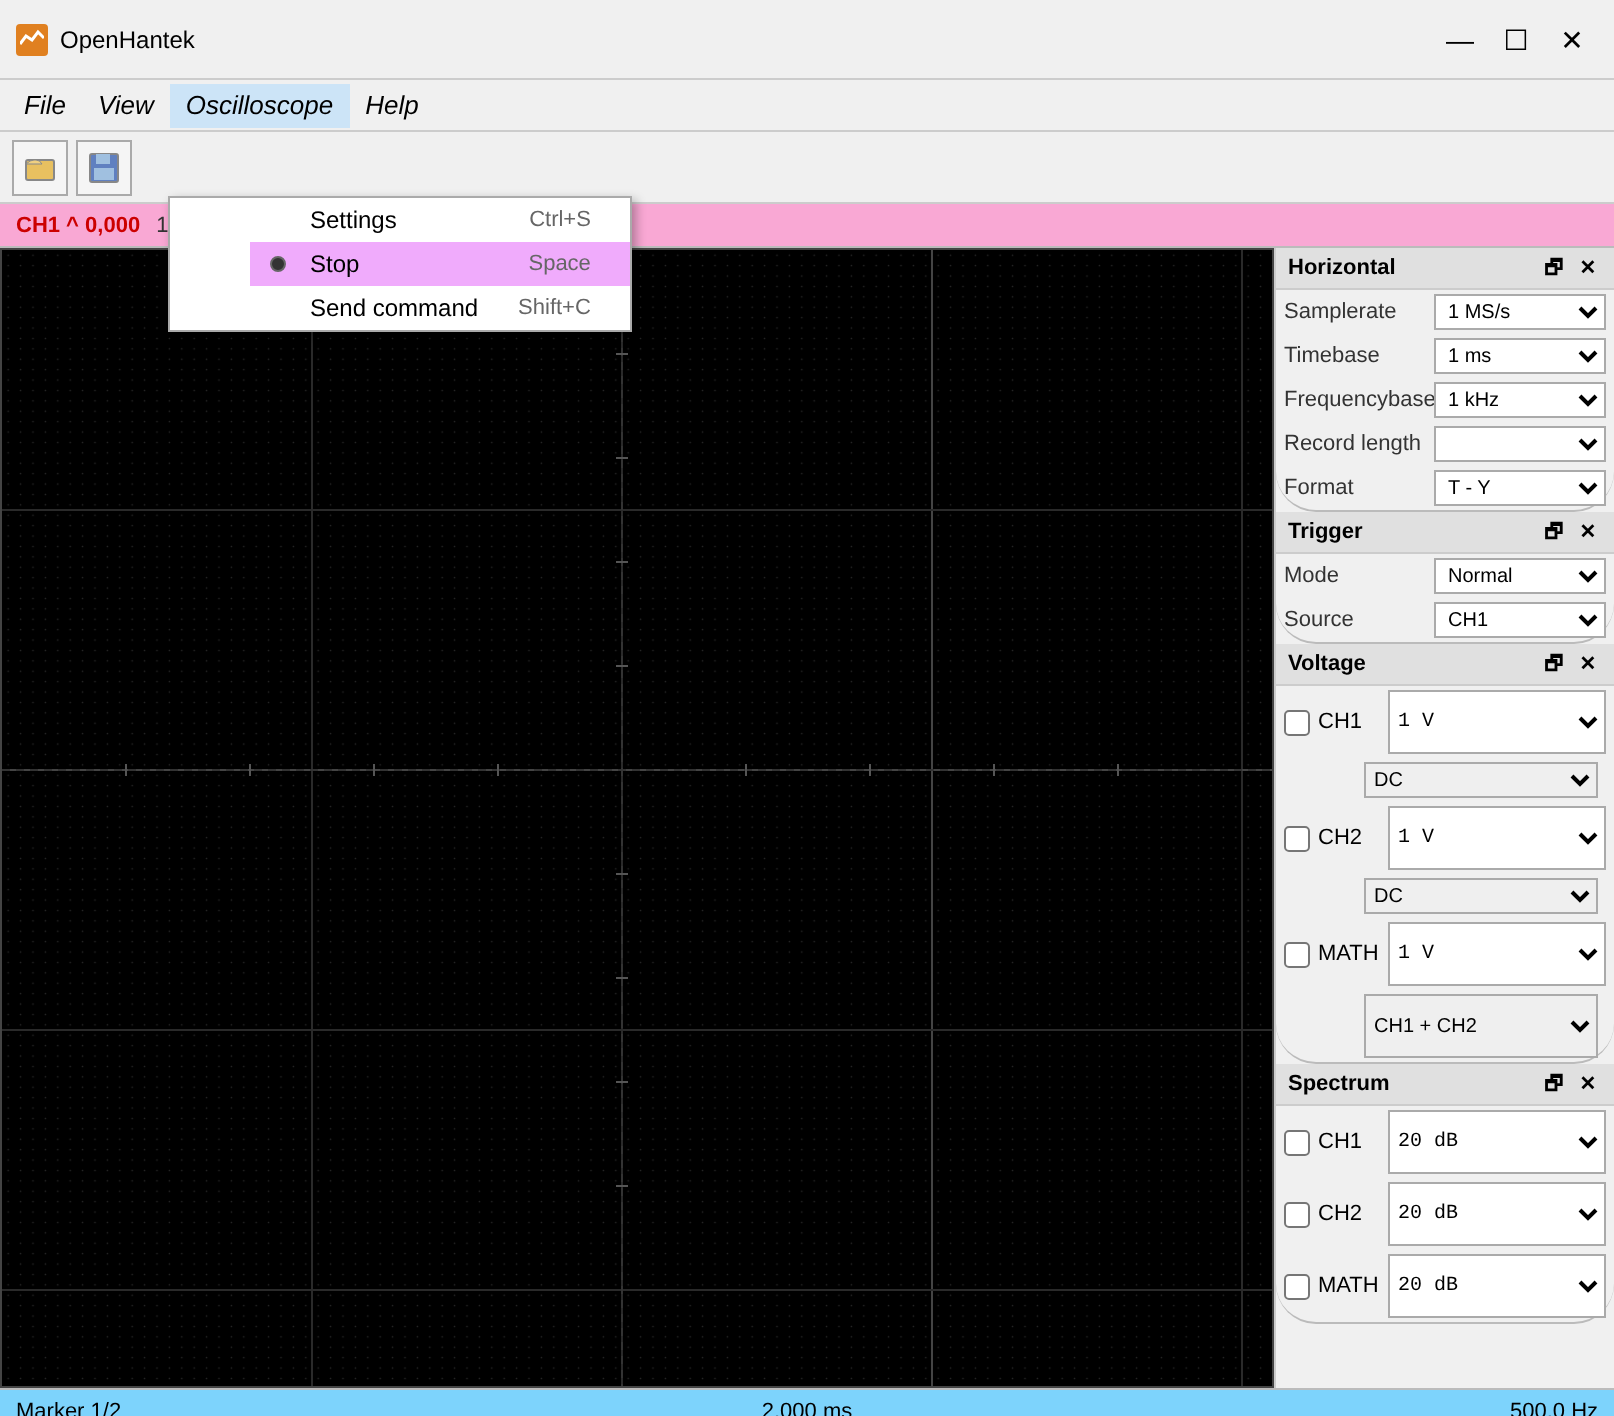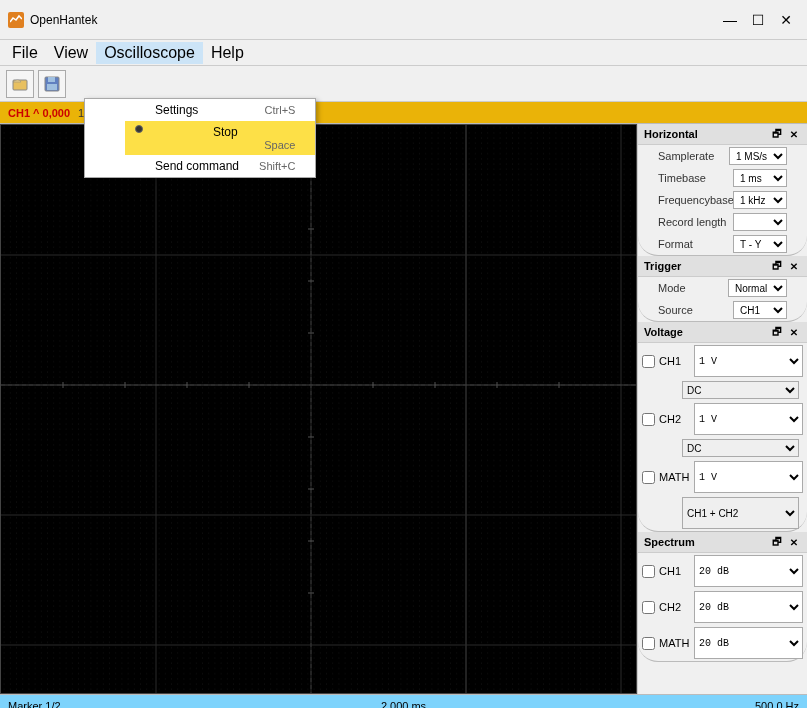--- a/index.html
+++ b/index.html
@@ -7,47 +7,47 @@
     
     
     .title-bar { background: #f0f0f0; display: flex; align-items: center; height: 40px; padding: 0 8px; border-bottom: 1px solid #ccc; }
     .title-bar-icon { width: 16px; height: 16px; margin-right: 6px; background: #e08020; border-radius: 2px; display: flex; align-items: center; justify-content: center; }
     .title-bar-title { flex: 1; font-size: 12px; }
     .title-bar-controls { display: flex; gap: 2px; }
     .title-bar-btn { width: 26px; height: 22px; border: none; background: transparent; cursor: pointer; font-size: 14px; display: flex; align-items: center; justify-content: center; }
     
     
     .menu-bar { background: #f0f0f0; display: flex; align-items: center; height: 26px; padding: 0 4px; border-bottom: 1px solid #ccc; position: relative; }
-    .menu-item { padding: 2px 8px; cursor: pointer; font-size: 16px; height: 22px; display: flex; align-items: center; }
+    .menu-item { padding: 2px 8px; cursor: pointer; font-size: 13px; height: 22px; display: flex; align-items: center; font-style: italic; }
     .menu-item.active { background: #cce4f7; }
     
     
     .toolbar { background: #f0f0f0; display: flex; align-items: center; height: 36px; padding: 0 4px; border-bottom: 1px solid #ccc; }
     .toolbar-btn { width: 28px; height: 28px; border: 1px solid #aaa; background: #f5f5f5; cursor: pointer; display: flex; align-items: center; justify-content: center; margin: 0 2px; }
     
     
-    .status-info { display: flex; align-items: center; height: 22px; background: #eab308; border-bottom: 1px solid #bbb; padding: 0 8px; font-size: 11px; color: #c00; gap: 8px; }
+    .status-info { display: flex; align-items: center; height: 22px; background: #f9a8d4; border-bottom: 1px solid #bbb; padding: 0 8px; font-size: 11px; color: #c00; gap: 8px; }
     .status-info span { color: #333; }
     .status-info .ch1-label { color: #cc0000; font-weight: bold; }
     
     
     .main-area { display: flex; height: calc(708px - 32px - 26px - 36px - 22px - 22px); }
     
     
     .canvas-area { flex: 1; background: #000; position: relative; border: 1px solid #444; }
     
     
     .right-panel { width: 170px; background: #f0f0f0; border-left: 1px solid #ccc; overflow-y: auto; }
     
     .panel-section { border-bottom: 1px solid #bbb; border-radius: 20px; }
     .panel-header { background: #e0e0e0; padding: 3px 6px; font-size: 11px; font-weight: bold; display: flex; align-items: center; justify-content: space-between; border-bottom: 1px solid #ccc; }
     .panel-header-icons { display: flex; gap: 3px; }
     .panel-header-icon { font-size: 10px; cursor: pointer; width: 14px; height: 14px; display: flex; align-items: center; justify-content: center; }
     
-    .panel-row { display: flex; align-items: center; padding: 2px 20px; min-height: 22px; }
+    .panel-row { display: flex; align-items: center; padding: 2px 4px; min-height: 22px; }
     .panel-label { width: 75px; font-size: 11px; color: #333; }
     .panel-select { flex: 1; height: 18px; font-size: 10px; border: 1px solid #aaa; background: white; padding: 0 2px; }
     
     .checkbox-row { display: flex; align-items: center; padding: 2px 4px; min-height: 20px; }
     .checkbox-row input[type=checkbox] { margin-right: 4px; }
     .checkbox-label { font-size: 11px; width: 35px; }
     .checkbox-select { flex: 1; height: 32px; font-size: 10px; border: 1px solid #aaa; background: white; font-family: Liberation Mono, monospace; }
     .dropdown-menu { position: absolute; background: white; border: 1px solid #aaa; box-shadow: 2px 2px 5px rgba(0,0,0,0.3); z-index: 200; min-width: 180px; }
     .dropdown-item { display: flex; align-items: center; padding: 4px 20px 4px 30px; font-size: 12px; cursor: pointer; position: relative; }
     .dropdown-item .shortcut { margin-left: auto; color: #666; font-size: 11px; padding-left: 20px; }
@@ -78,21 +78,21 @@
   <div class="menu-item">File</div>
   <div class="menu-item">View</div>
   <div class="menu-item active">Oscilloscope</div>
   <div class="menu-item">Help</div>
 
   <div class="dropdown-menu" style="top: 58px; left: 84px; padding-left: 40px;">
     <div class="dropdown-item">
       <span>Settings</span>
       <span class="shortcut">Ctrl+S</span>
     </div>
-    <div class="dropdown-item" style="background:#fde047;flex-direction:column;">
+    <div class="dropdown-item" style="background:#f0abfc;">
       <span class="radio-dot selected"></span>
       <span>Stop</span>
       <span class="shortcut">Space</span>
     </div>
     <div class="dropdown-item">
       <span>Send command</span>
       <span class="shortcut">Shift+C</span>
     </div>
   </div>
 </div>

